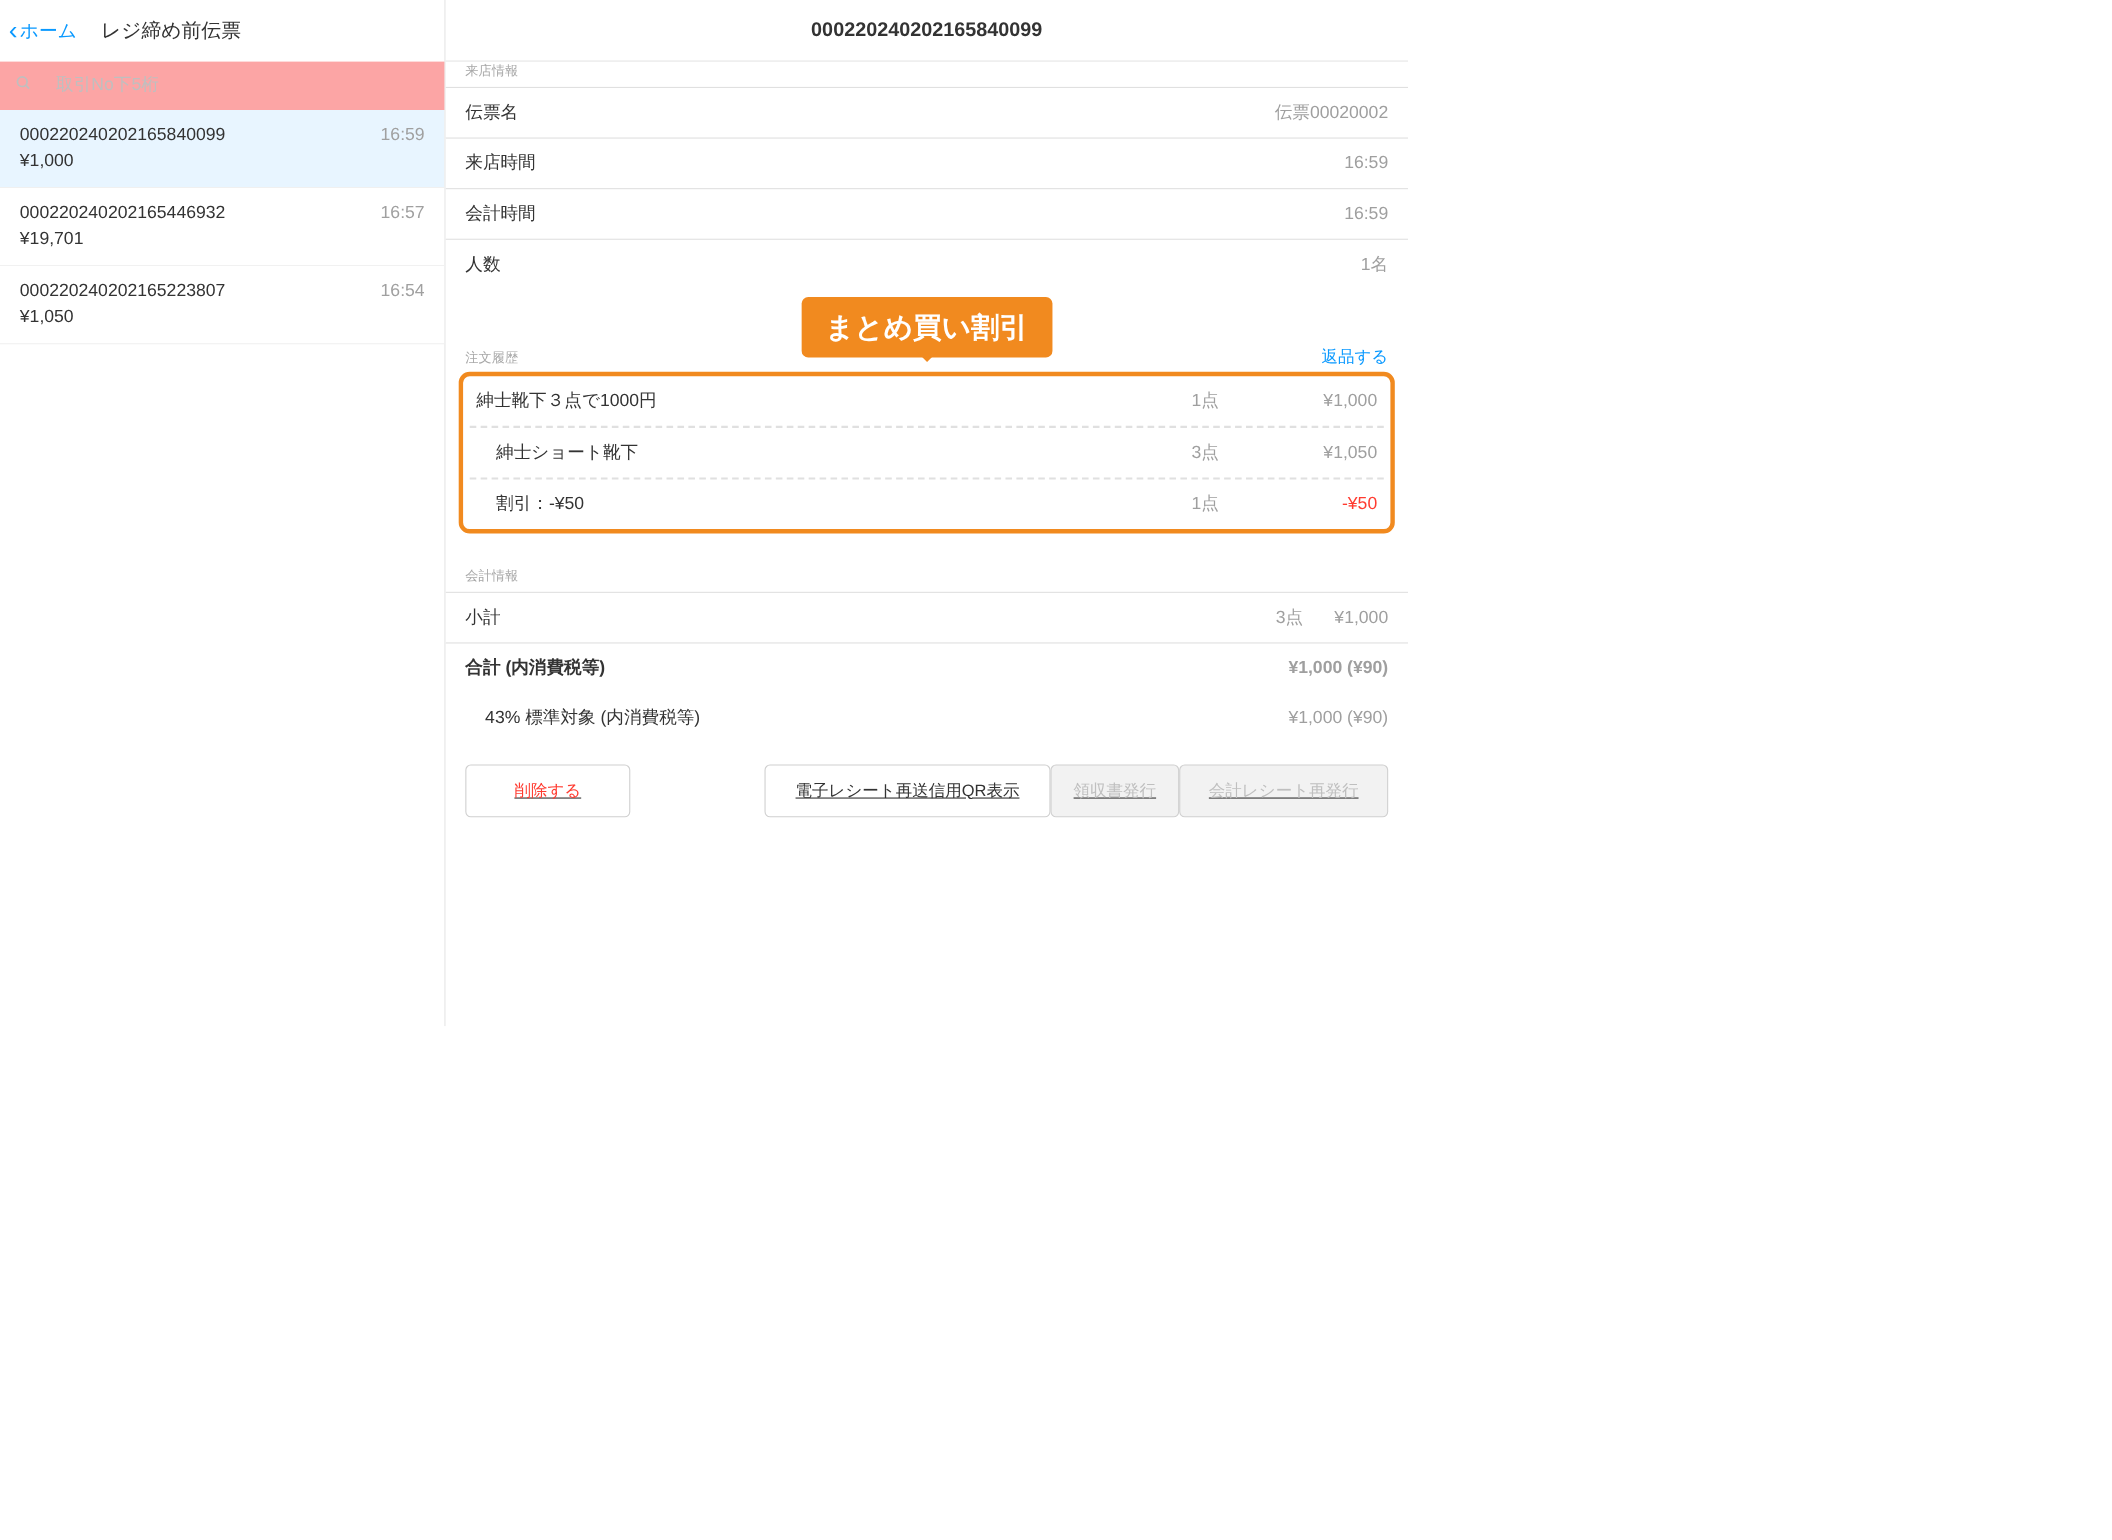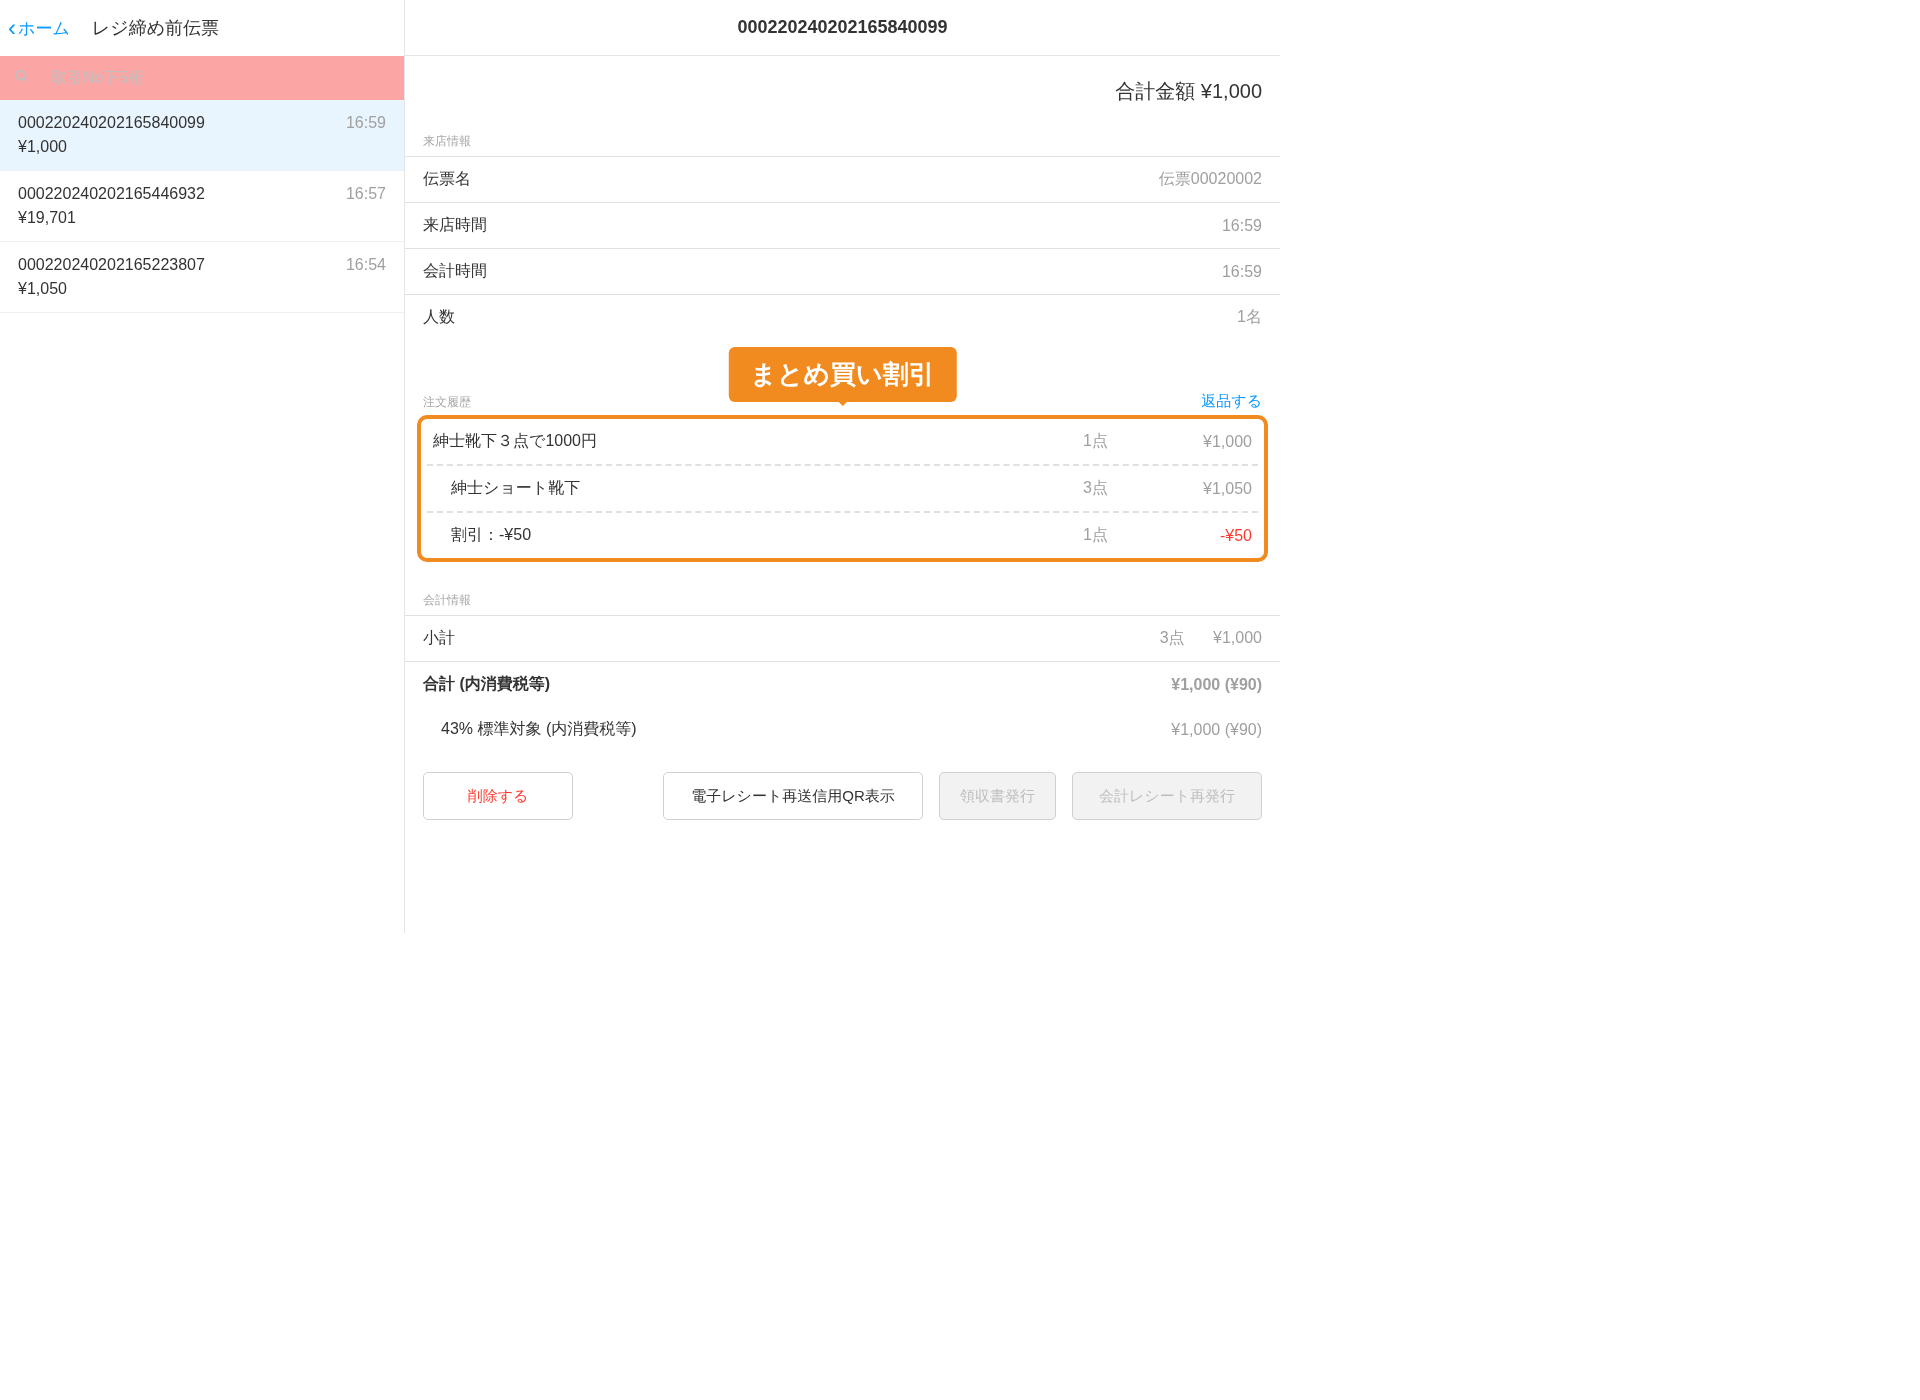--- a/index.html
+++ b/index.html
@@ -53,21 +53,21 @@
     .order-row .o-qty  { width:70px; text-align:right; color:#9f9f9f; }
     .order-row .o-amt  { width:120px; text-align:right; color:#9f9f9f; }
     .order-row .o-amt.neg { color:#ff3b30; }
 
     .callout { position:absolute; top:-68px; left:50%; transform:translateX(-50%); background:#f18a1f; color:#fff;
                font-size:26px; font-weight:600; padding:10px 22px; border-radius:6px; white-space:nowrap; }
     .callout::after { content:''; position:absolute; left:50%; bottom:-14px; transform:translateX(-50%);
                       border:10px solid transparent; border-top-color:#f18a1f; }
 
     
-    .footer { padding:20px 18px; display:flex; gap:16px; }
+    .footer { padding:20px 18px; display:flex; gap:0;text-decoration:underline; }
     .btn { height:48px; border:1px solid #d0d0d0; border-radius:5px; background:#fff; font-size:15px; padding:0 20px;
            display:flex; align-items:center; justify-content:center; cursor:pointer; color:#333;}
     .btn.danger { color:#ff3b30; width:150px;}
     .btn.wide  { width:260px; }
     .btn.disabled { background:#f2f2f2; color:#bfbfbf; cursor:default; }
     .btn.disabled2{ background:#f2f2f2; color:#bfbfbf; cursor:default; width:190px;}
     .spacer { flex:1;}
   </style>
 </head>
 <body>
@@ -109,25 +109,20 @@
           <div class="tx-amt">¥1,050</div>
           <div class="tx-time">16:54</div>
         </div>
       </div>
   </div>
 
   <div class="right-pane">
     <div class="right-header">000220240202165840099</div>
 
     <div class="right-body">
-      <div class="total-line">
-        <span>合計金額</span>
-        <span> </span>
-        <span>¥1,000</span>
-      </div>
 
       <div class="sec-label">
         <span>来店情報</span>
       </div>
       <div class="kv-row">
         <span class="kv-key">伝票名</span>
         <span class="kv-val">伝票00020002</span>
       </div>
       <div class="kv-row">
         <span class="kv-key">来店時間</span>

